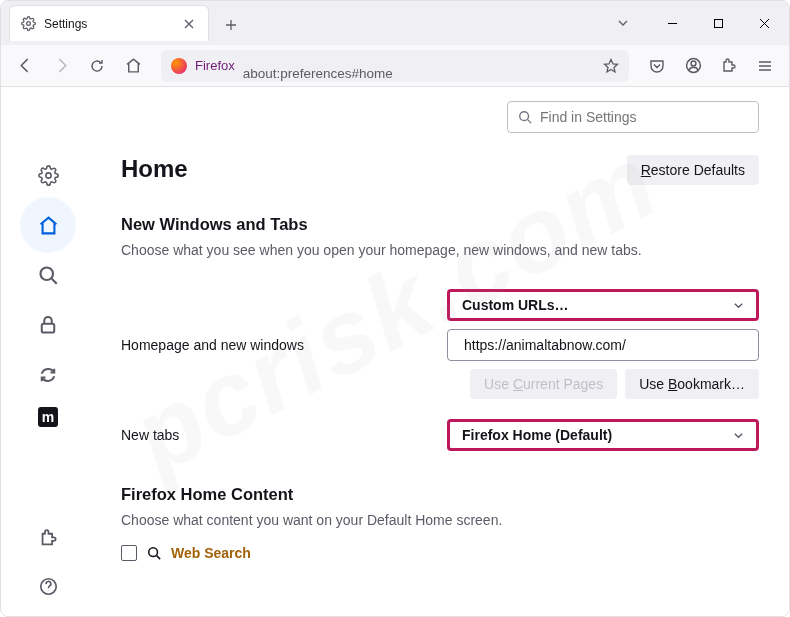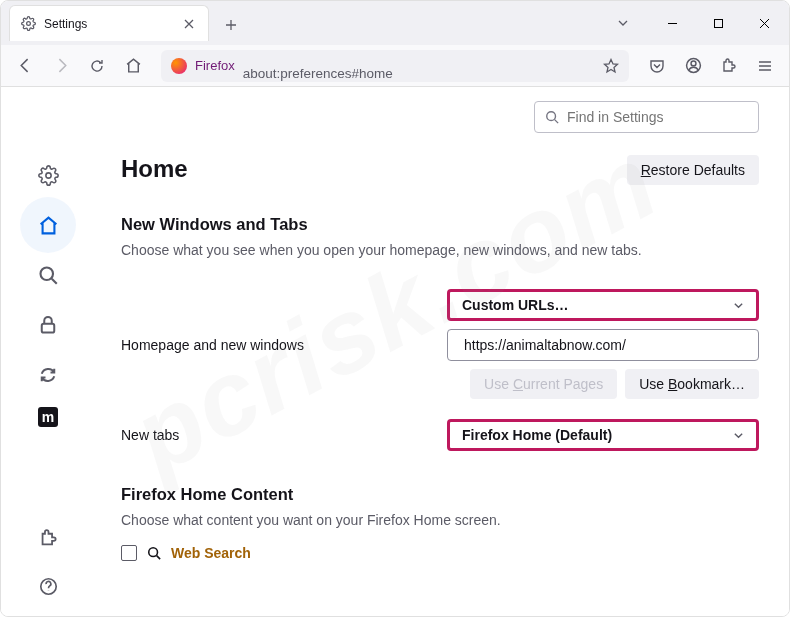--- a/index.html
+++ b/index.html
@@ -24,21 +24,21 @@
     .urlbar { flex: 1; height: 32px; background: #f0f0f4; border-radius: 6px; display: flex; align-items: center; padding: 0 10px; gap: 8px; margin: 0 8px; }
     .urlbar-fx { width: 16px; height: 16px; border-radius: 50%; background: radial-gradient(circle at 30% 30%, #ff9500, #e31587); }
     .urlbar-label { font-size: 13px; color: #701a75; }
     .urlbar-url { font-size: 13.5px; color: #5b5b66; margin-top: 16px; }
     .urlbar-spacer { flex: 1; }
     
     
     .content { position: absolute; top: 86px; left: 0; right: 0; bottom: 0; display: flex; background: #fff; }
     
     
-    .settings-search { position: absolute; top: 14px; right: 30px; width: 225px; height: 32px; border: 1px solid #bfbfc9; border-radius: 4px; display: flex; align-items: center; padding: 0 10px; gap: 8px; color: #757582; }
+    .settings-search { position: absolute; top: 14px; right: 30px; width: 252px; height: 32px; border: 1px solid #bfbfc9; border-radius: 4px; display: flex; align-items: center; padding: 0 10px; gap: 8px; color: #757582; }
     .settings-search input { border: none; outline: none; flex: 1; font-size: 14px; background: transparent; color: #757582; }
     
     
     .sidebar { width: 94px; display: flex; flex-direction: column; align-items: center; padding-top: 70px; gap: 14px; position: relative; }
     .side-item { width: 36px; height: 36px; display: flex; align-items: center; justify-content: center; border-radius: 4px; cursor: pointer; color: #5b5b66; }
     .side-item.active { color: #0060df; position: relative; }
     .side-item.active::after { content: ''; position: absolute; width: 56px; height: 56px; border-radius: 50%; background: rgba(0,96,223,0.06); }
     .side-item.mbox { background: #15141a; color: #fff; border-radius: 3px; width: 20px; height: 20px; font-weight: bold; font-size: 14px; }
     .sidebar-bottom { position: absolute; bottom: 12px; display: flex; flex-direction: column; gap: 12px; align-items: center; }
     
@@ -276,21 +276,21 @@
           <span>Firefox Home (Default)</span>
           <svg width="11" height="11" viewBox="0 0 12 12" fill="none" stroke="#5b5b66" stroke-width="1.5">
               <path d="M2 4 L6 8 L10 4"></path>
             </svg>
         </div>
       </div>
     </div>
 
     <div class="section2">
       <h2 class="section-title">Firefox Home Content</h2>
-      <p class="section-desc" style="margin-bottom:12px">Choose what content you want on your Firefox Home screen.</p>
+      <p class="section-desc" style="margin-bottom:12px">Choose what content you want on your Default Home screen.</p>
       <div class="checkbox-row">
         <div class="cbox"></div>
         <svg width="14" height="14" viewBox="0 0 16 16" fill="none" stroke="#15141a" stroke-width="1.8">
             <circle cx="7" cy="7" r="5"></circle>
             <path d="M11 11 L15 15"></path>
           </svg>
         <span class="cbox-label">Web Search</span>
       </div>
     </div>
   </div>

